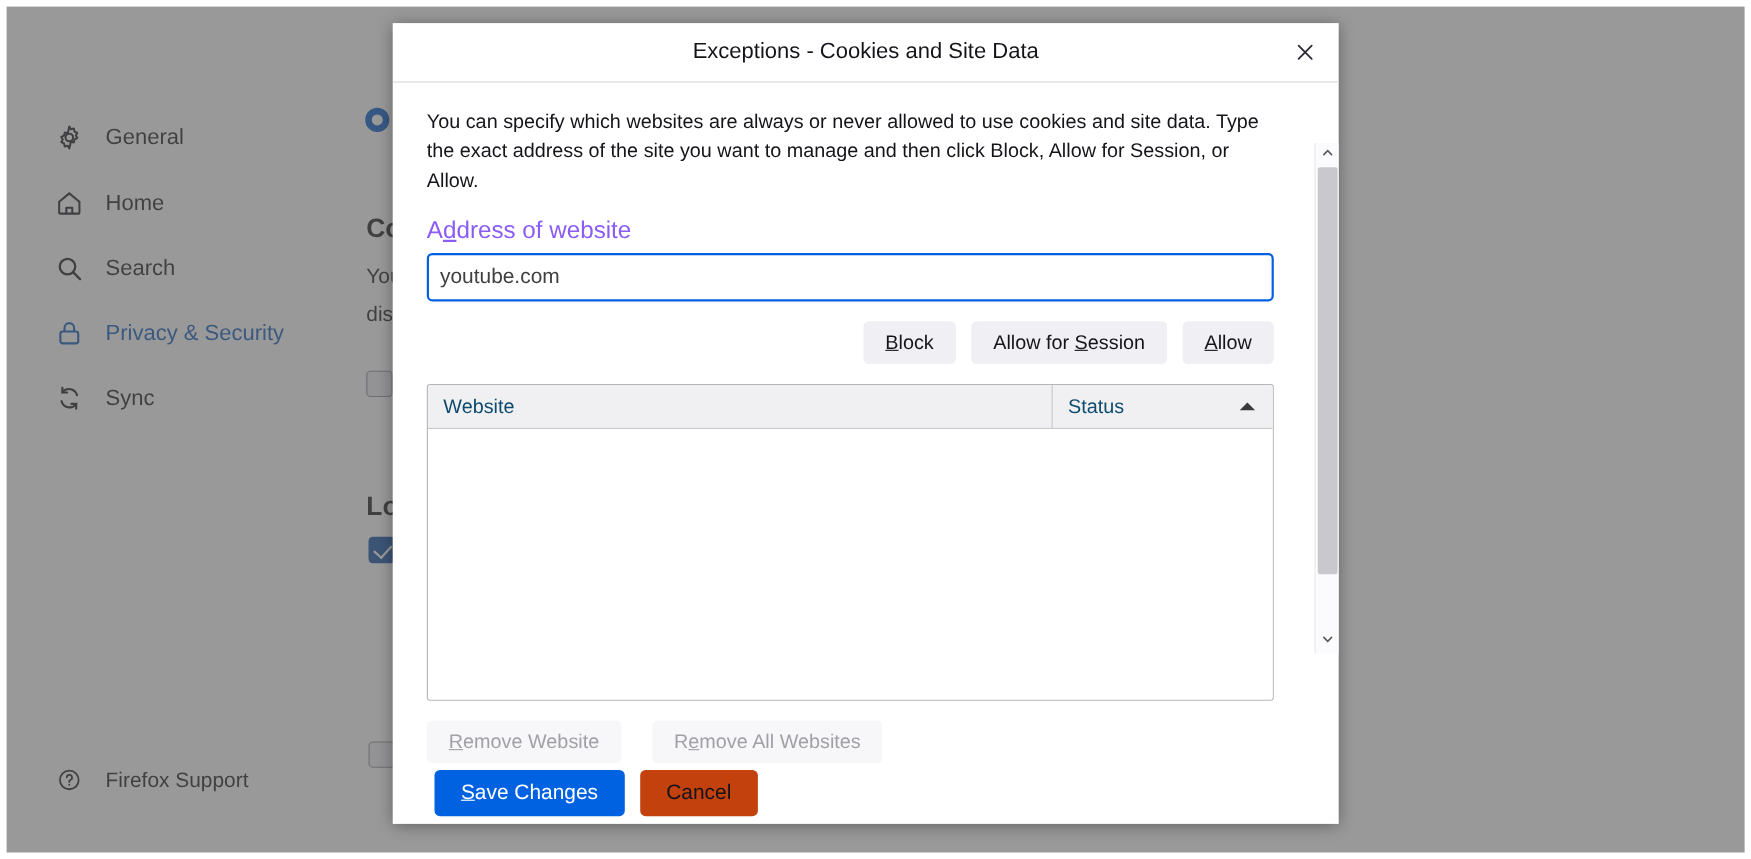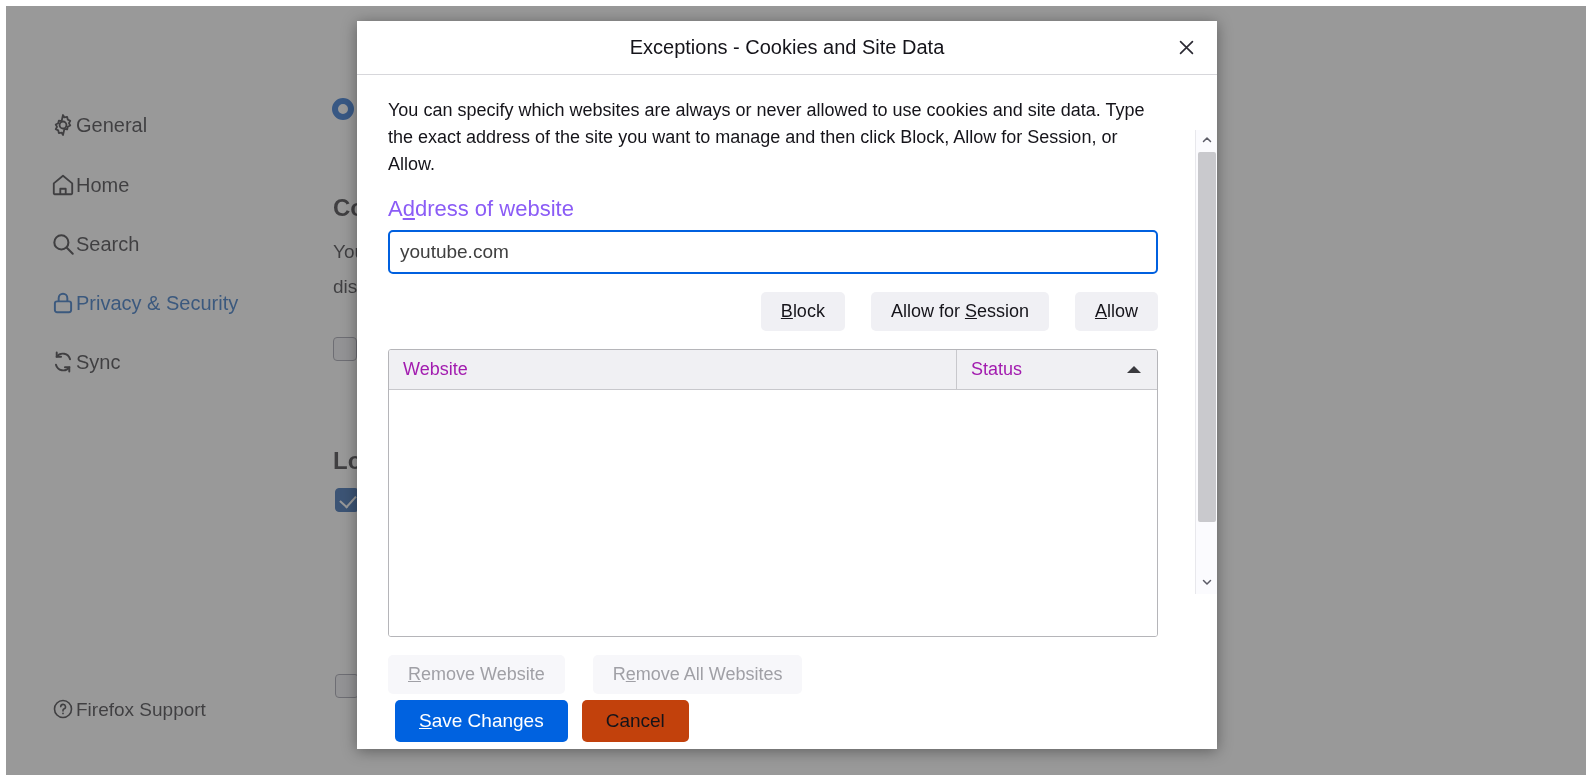--- a/index.html
+++ b/index.html
@@ -15,21 +15,21 @@
     position: absolute; left: 6px; top: 6px;
     width: 1580px; height: 769px;
     background: #ffffff;
     overflow: hidden;
   }
   #sidebar {
     position: absolute; left: 0; top: 0; width: 330px; height: 100%;
   }
   .nav-item {
     position: absolute; left: 44px;
-    display: flex; align-items: center; 
+    display: flex; align-items: center; gap: 20px;
     color: #15141a; font-size: 20px; white-space: nowrap;
   }
   .nav-item.active { color: #0a57b8; }
   .nav-ico { width: 26px; height: 26px; flex: 0 0 26px;
              display: flex; align-items: center; justify-content: center; }
   .nav-ico svg { display: block; }
   .nav-label { line-height: 1; }
 
   
   #bg-main { position: absolute; left: 322px; top: 0; width: 1100px; height: 100%; }
@@ -96,21 +96,21 @@
     padding: 0 10px;
     font-family: "Liberation Sans", sans-serif; font-size: 19px;
     color: #404040;
     border: 2px solid #0060df; border-radius: 5px;
     outline: none; background: #fff;
     caret-color: #15141a;
   }
 
   #action-row {
     width: 770px; display: flex; justify-content: flex-end;
-    gap: 26px; margin-top: 18px;
+    gap: 14px; margin-top: 18px;
   }
   .btn {
     font-family: "Liberation Sans", sans-serif; font-size: 18px;
     color: #15141a; background: #f0f0f4;
     border: none; border-radius: 5px;
     padding: 0 20px; height: 39px; min-width: 60px;
     cursor: pointer; white-space: nowrap;
   }
   .btn u { text-decoration: underline; }
   .btn[disabled] { color: #a0a0a6; background: #f7f7fa; cursor: default; }
@@ -123,21 +123,21 @@
     border: 1px solid #b5b5b9; border-radius: 3px;
     background: #fff; overflow: hidden;
     height: 288px;
   }
   #table-head {
     display: flex; height: 40px; background: #f0f0f3;
     border-bottom: 1px solid #c8c8cc;
     align-items: center;
   }
   .th {
-    font-size: 18px; color: #a21caf; display: flex; align-items: center;
+    font-size: 18px; color: #0c4a6e; display: flex; align-items: center;
     height: 100%; cursor: pointer; user-select: none;
   }
   .th.website { flex: 1 1 auto; padding-left: 14px; border-right: 1px solid #c8c8cc; }
   .th.status  { flex: 0 0 200px; padding-left: 14px; justify-content: space-between;
                 padding-right: 16px; }
   .sort-arrow {
     width: 0; height: 0;
     border-left: 7px solid transparent; border-right: 7px solid transparent;
     border-bottom: 7px solid #3a3a3e;
   }

